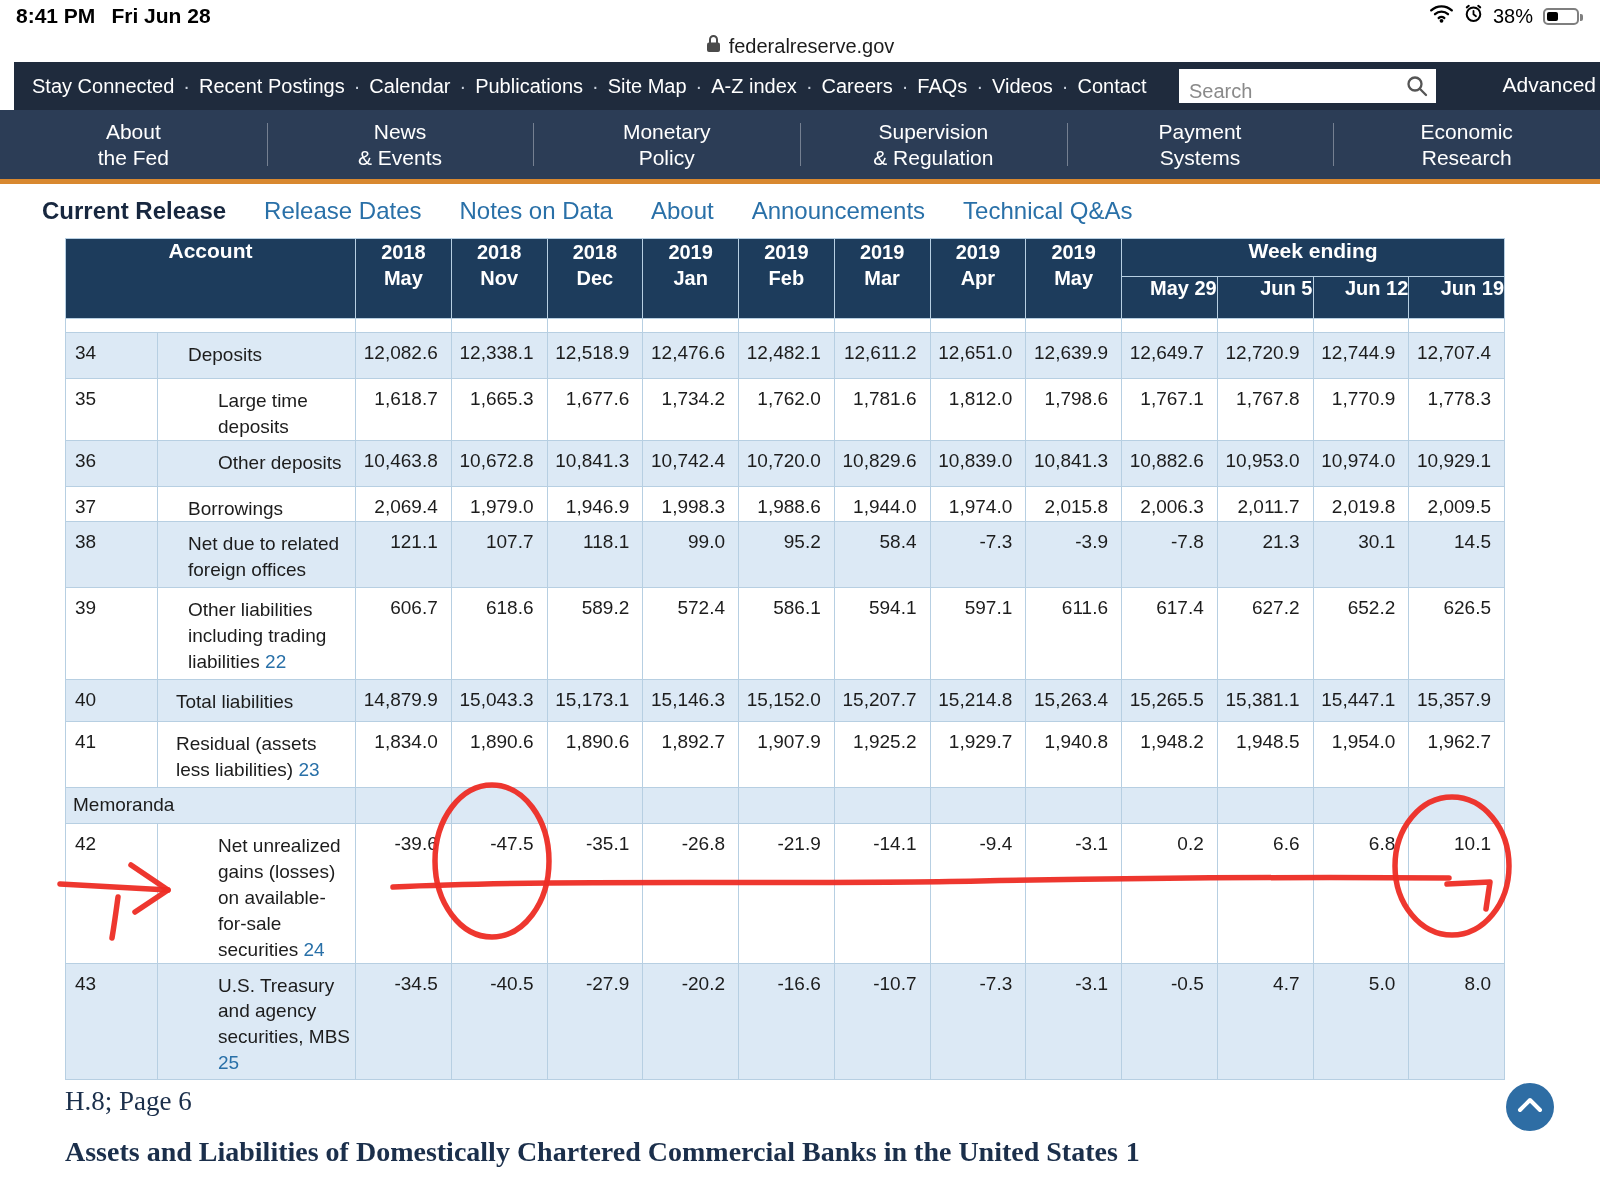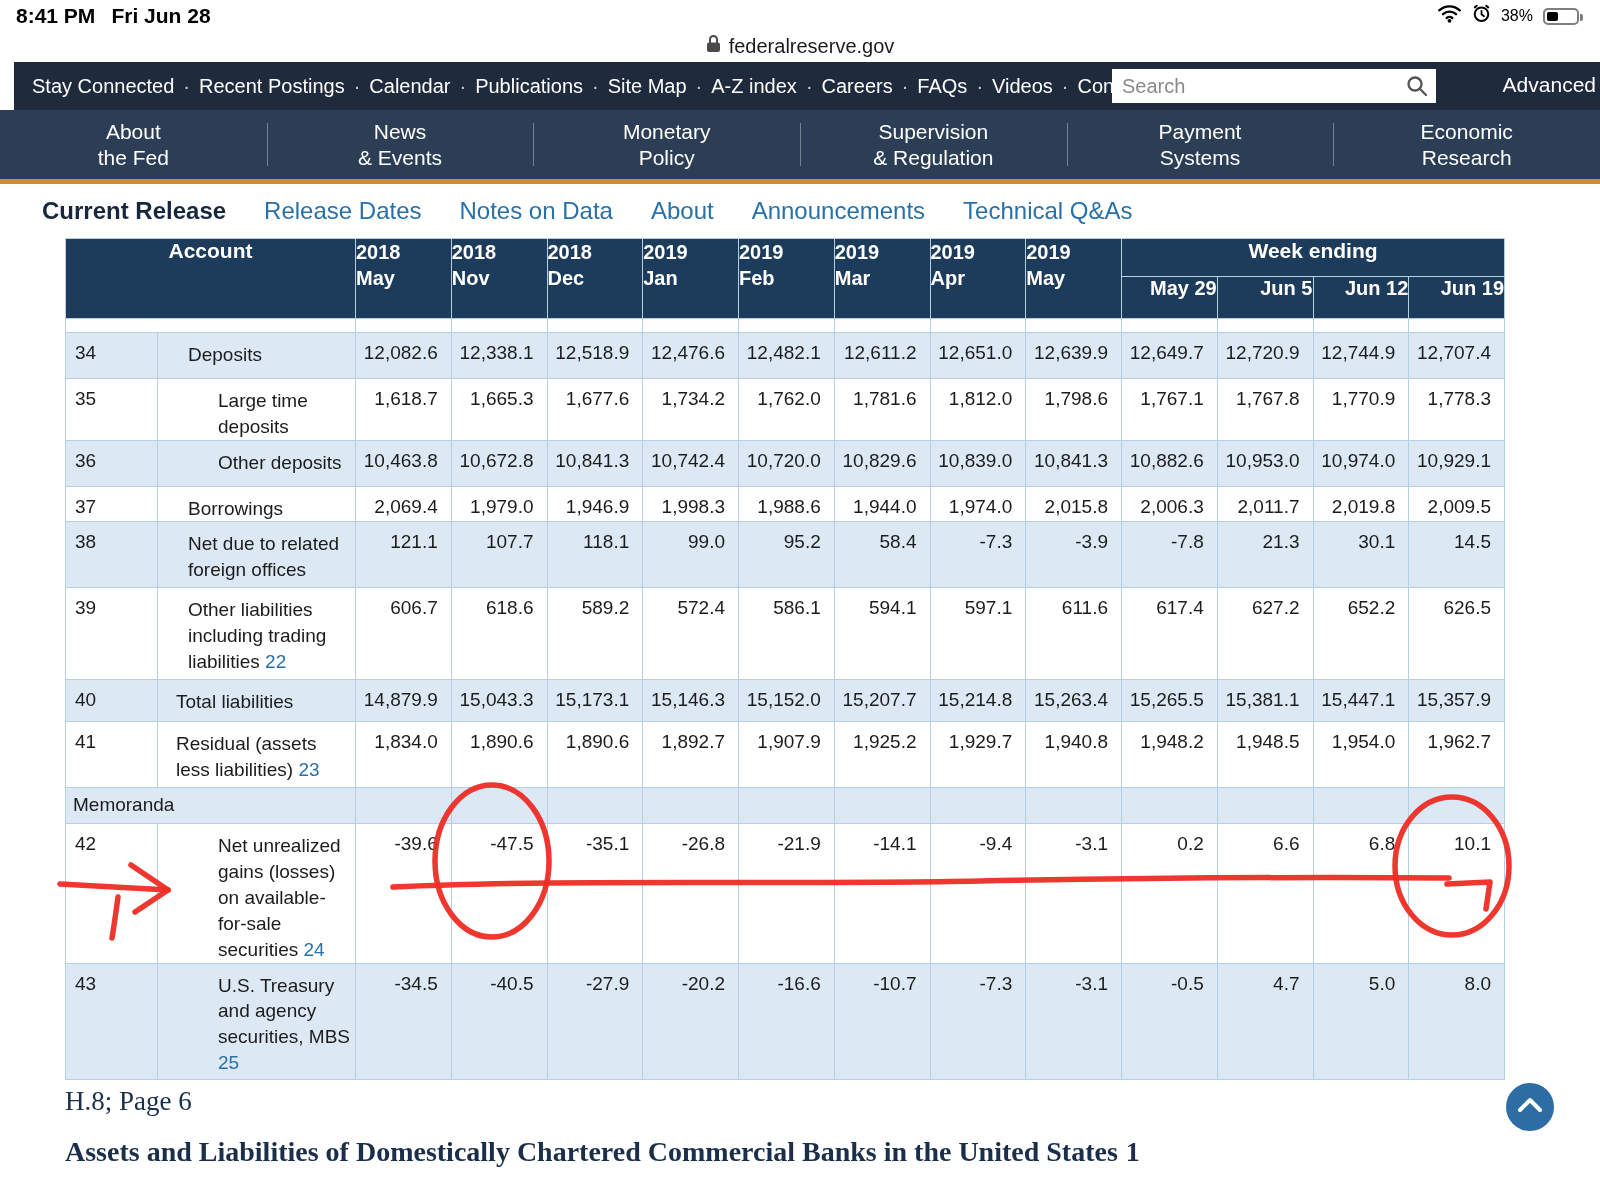--- a/index.html
+++ b/index.html
@@ -11,42 +11,42 @@
   }
 
   
   .status-bar {
     position: absolute; top: 0; left: 0; width: 1600px; height: 30px;
     display: flex; justify-content: space-between; align-items: center;
     padding: 2px 16px 0 16px; font-size: 21px; color: #000;
   }
   .sb-left { display: flex; gap: 16px; align-items: center; font-weight: 700; }
   .sb-right { display: flex; gap: 10px; align-items: center; }
-  .sb-right .pct { font-size: 16px; }
+  .sb-right .pct { font-size: 20px; }
   .battery { position: relative; width: 36px; height: 17px; border: 2px solid rgba(0,0,0,.5); border-radius: 5px; margin-right: 5px; }
   .battery .fill { position: absolute; top: 2px; left: 2px; bottom: 2px; width: 11px; background: #000; border-radius: 2px; }
   .battery::after { content: ''; position: absolute; right: -6px; top: 4px; width: 3px; height: 7px; background: rgba(0,0,0,.5); border-radius: 0 2px 2px 0; }
 
   
   .url-bar {
     position: absolute; top: 30px; left: 0; width: 1600px; height: 32px;
     display: flex; align-items: center; justify-content: center; gap: 8px;
     font-size: 20px; color: #1c1c1c;
   }
 
   
   .utility-nav {
     position: absolute; top: 62px; left: 14px; width: 1600px; height: 48px;
     background: var(--nav-bg, #1f2b3d); color: #fff;
     display: flex; align-items: center; padding: 0 18px; font-size: 20px;
   }
   .u-items { display: flex; align-items: center; gap: 9px; }
   .u-item { color: #fff; cursor: pointer; white-space: nowrap; }
   .u-sep { color: #c9d2de; }
-  .search-wrap { position: absolute; right: 178px; top: 7px; width: 324px; height: 34px; background: #fff; display: flex; align-items: center; }
+  .search-wrap { position: absolute; right: 178px; top: 7px; width: 257px; height: 34px; background: #fff; display: flex; align-items: flex-end; }
   .search-input { flex: 1; border: none; outline: none; font-size: 20px; padding: 0 10px; color: #333; font-family: "Liberation Sans", sans-serif; min-width: 0; }
   .search-input::placeholder { color: #8a8a8a; }
   .search-btn { width: 38px; height: 34px; display: flex; align-items: center; justify-content: center; cursor: pointer; }
   .advanced { position: absolute; right: 18px; top: 11px; color: #fff; font-size: 21px; cursor: pointer; }
 
   
   .main-nav {
     position: absolute; top: 110px; left: 0; width: 1600px; height: 74px;
     background: var(--nav-bg2, #2c3d56);
     border-bottom: 5px solid var(--accent-orange, #d8882f);
@@ -71,21 +71,21 @@
   .sub-nav-item.active { color: var(--active-tab, #17273f); font-weight: 700; }
 
   
   .data-table {
     position: absolute; top: 238px; left: 65px; width: 1439px;
     border-collapse: collapse; table-layout: fixed; font-size: 19px;
   }
   .data-table th, .data-table td { border: 1px solid #b7cfe2; vertical-align: top; }
   .data-table thead th { background: var(--table-header-bg, #1d3c5c); color: #fff; font-weight: 700; }
   .th-account { vertical-align: bottom; text-align: center; font-size: 21px; padding-bottom: 9px; }
-  .th-month { vertical-align: middle; text-align: left; font-size: 20px; line-height: 1.3; }
+  .th-month { vertical-align: middle; text-align: center; font-size: 20px; line-height: 1.3; }
   .th-week { vertical-align: middle; text-align: center; font-size: 21px; height: 38px; }
   .th-date { vertical-align: middle; text-align: right; font-size: 20px; height: 42px; }
   tr.shaded td { background: var(--row-shade, #dce9f5); }
   td.td-num { padding: 9px 0 0 9px; }
   td.td-label { padding-top: 9px; padding-right: 4px; line-height: 1.36; }
   td.ind1 { padding-left: 18px; }
   td.ind2 { padding-left: 30px; }
   td.ind3 { padding-left: 60px; }
   td.td-val { text-align: right; padding: 9px 13px 0 0; white-space: nowrap; }
   td.td-section { padding: 6px 0 0 7px; }

